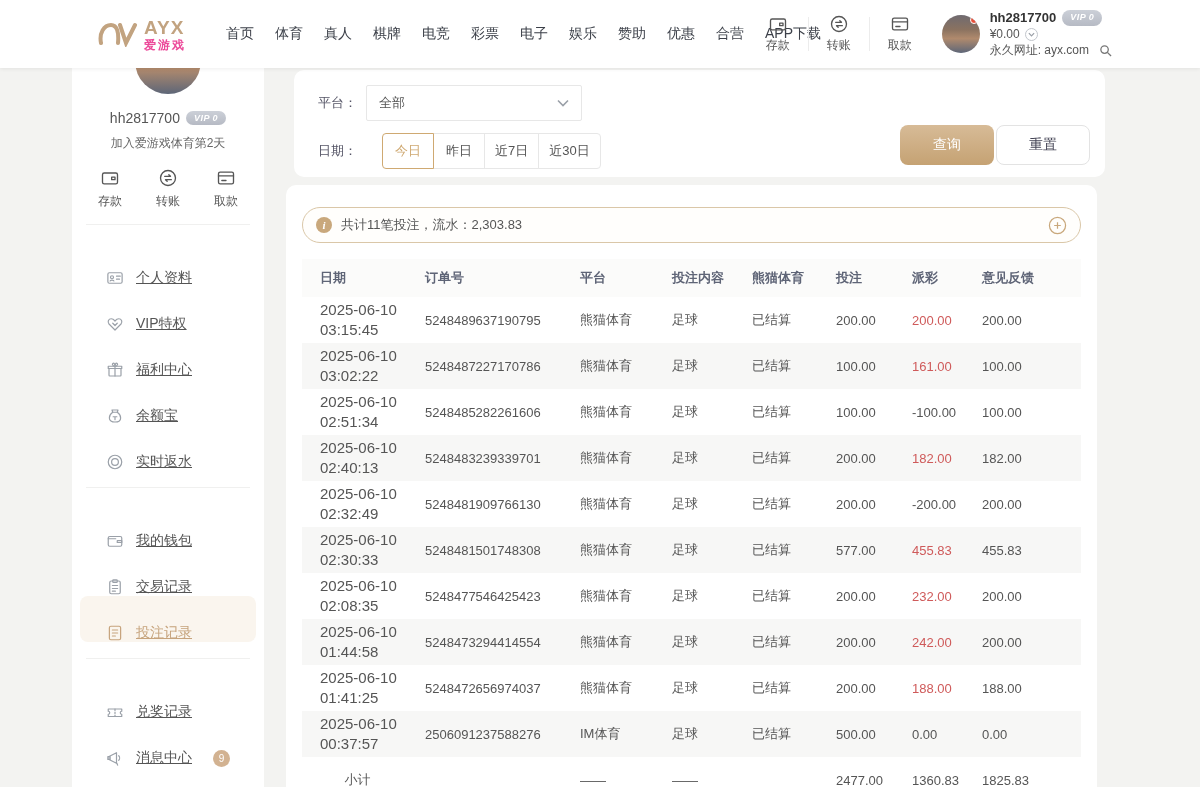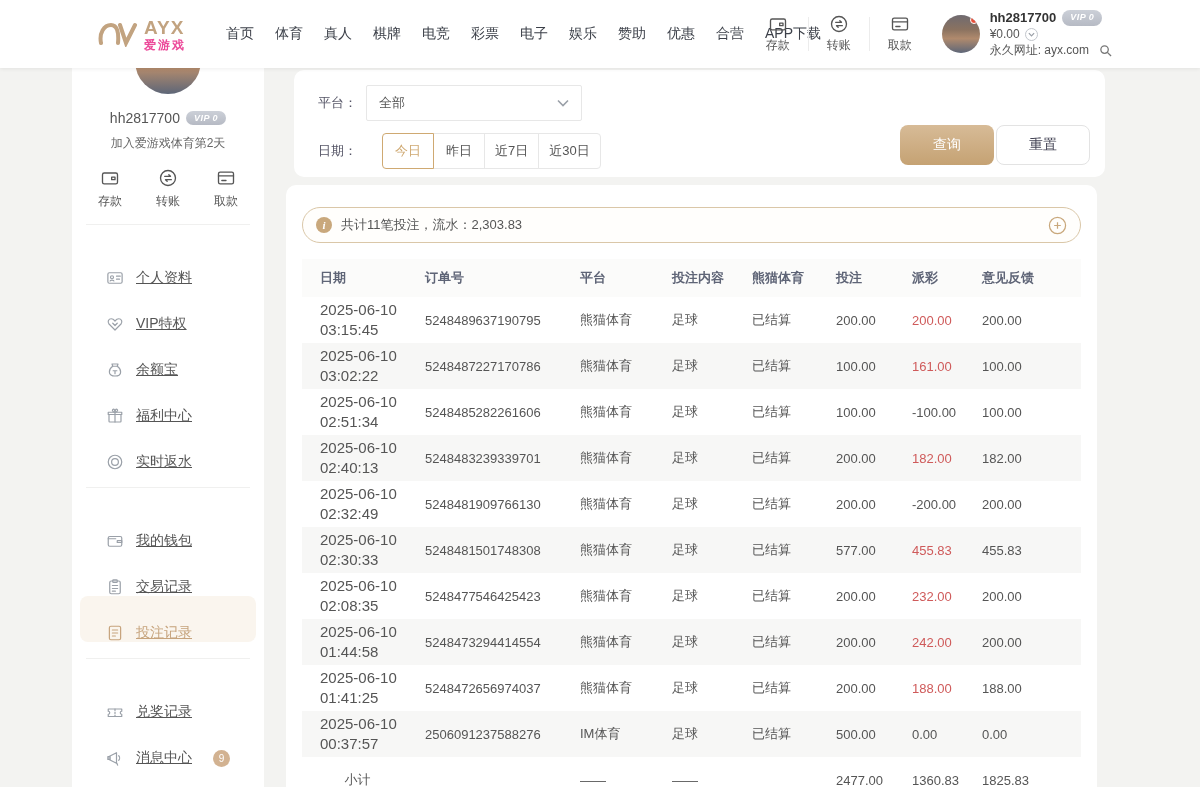--- a/index.html
+++ b/index.html
@@ -280,36 +280,36 @@
             <svg width="18" height="18" viewBox="0 0 24 24" fill="none" stroke="currentColor" stroke-width="1.6" stroke-linecap="round" stroke-linejoin="round">
               <path d="M12 20 L4 12 C1.5 9 3.5 5 7 5 c2.5 0 4 1.8 5 3 c1-1.2 2.5-3 5-3 c3.5 0 5.5 4 3 7 z"></path>
               <path d="M9 11 l3 3 l3-3"></path>
             </svg>
           </span>
           <span>VIP特权</span>
         </div>
         <div class="menu-item">
           <span class="mi-icon">
             <svg width="18" height="18" viewBox="0 0 24 24" fill="none" stroke="currentColor" stroke-width="1.6" stroke-linecap="round" stroke-linejoin="round">
+              <rect x="4" y="10" width="16" height="10" rx="1"></rect>
+              <rect x="3" y="7" width="18" height="3"></rect>
+              <path d="M12 7 V20 M12 7 C9 7 7.5 4 9.5 3 C11 2.4 12 4.5 12 7 C12 4.5 13 2.4 14.5 3 C16.5 4 15 7 12 7"></path>
+            </svg>
+          </span>
+          <span>福利中心</span>
+        </div>
+        <div class="menu-item">
+          <span class="mi-icon">
+            <svg width="18" height="18" viewBox="0 0 24 24" fill="none" stroke="currentColor" stroke-width="1.6" stroke-linecap="round" stroke-linejoin="round">
               <path d="M9 7 L8 4 h8 l-1 3"></path>
               <path d="M9 7 h6 c3 2 4.5 4.5 4.5 7.5 c0 3.5-3 5.5-7.5 5.5 s-7.5-2-7.5-5.5 C4.5 11.5 6 9 9 7 z"></path>
               <path d="M9.5 13 h5 M12 13 v4"></path>
             </svg>
           </span>
           <span>余额宝</span>
-        </div>
-        <div class="menu-item">
-          <span class="mi-icon">
-            <svg width="18" height="18" viewBox="0 0 24 24" fill="none" stroke="currentColor" stroke-width="1.6" stroke-linecap="round" stroke-linejoin="round">
-              <rect x="4" y="10" width="16" height="10" rx="1"></rect>
-              <rect x="3" y="7" width="18" height="3"></rect>
-              <path d="M12 7 V20 M12 7 C9 7 7.5 4 9.5 3 C11 2.4 12 4.5 12 7 C12 4.5 13 2.4 14.5 3 C16.5 4 15 7 12 7"></path>
-            </svg>
-          </span>
-          <span>福利中心</span>
         </div>
         <div class="menu-item">
           <span class="mi-icon">
             <svg width="18" height="18" viewBox="0 0 24 24" fill="none" stroke="currentColor" stroke-width="1.6" stroke-linecap="round" stroke-linejoin="round">
               <circle cx="12" cy="12" r="9"></circle>
               <circle cx="12" cy="12" r="4.5"></circle>
             </svg>
           </span>
           <span>实时返水</span>
         </div>

